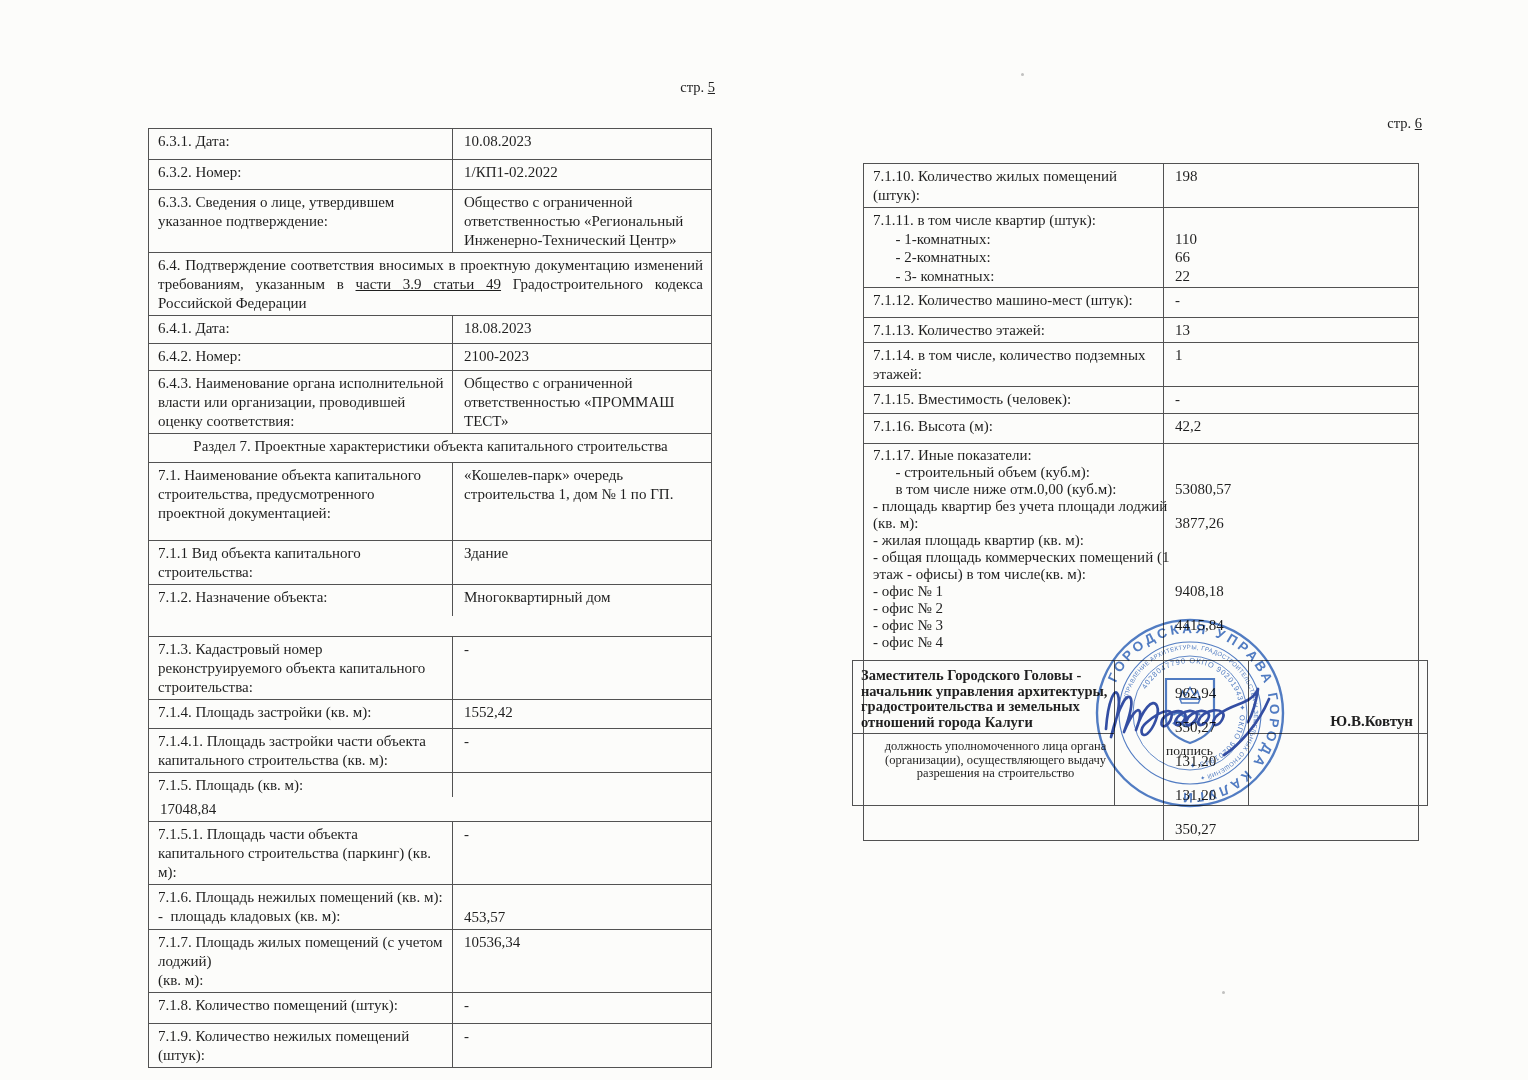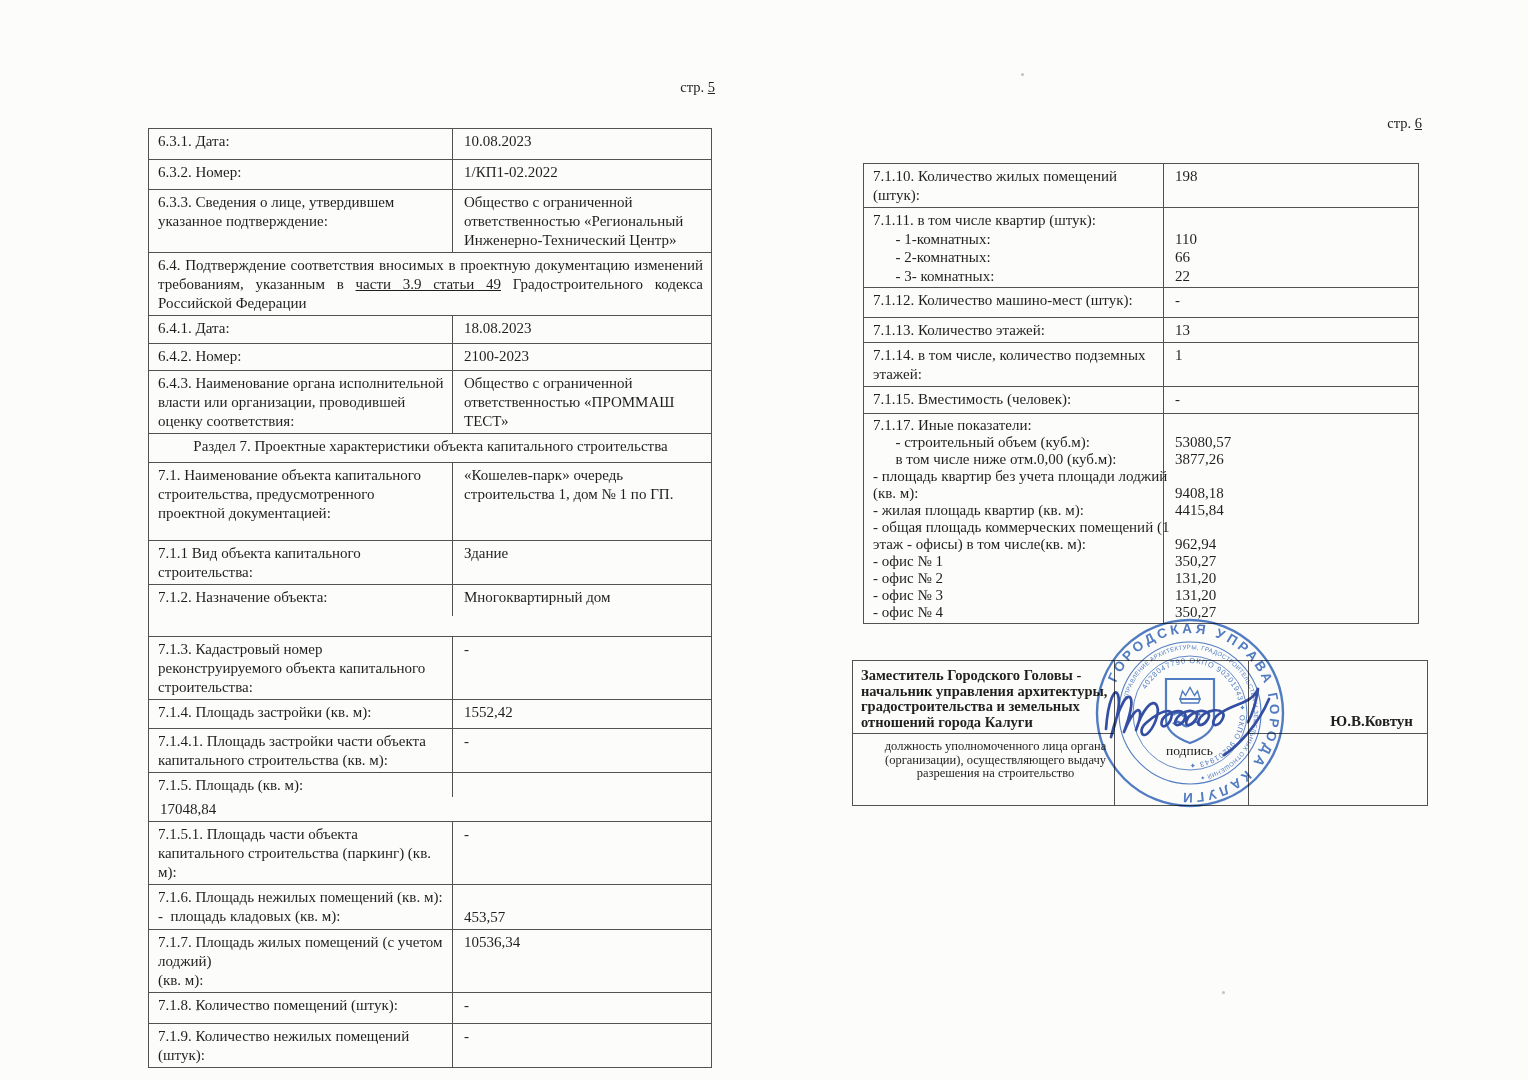--- a/index.html
+++ b/index.html
@@ -178,36 +178,40 @@
       <div class="cell val">13</div>
     </div>
     <div class="trow" style="min-height: 43px;">
       <div class="cell lbl">7.1.14. в том числе, количество подземных этажей:</div>
       <div class="cell val">1</div>
     </div>
     <div class="trow" style="min-height: 27px;">
       <div class="cell lbl">7.1.15. Вместимость (человек):</div>
       <div class="cell val">-</div>
     </div>
+    <div class="trow" style="min-height: 30px;">
+      <div class="cell lbl">7.1.16. Высота (м):</div>
+      <div class="cell val">42,2</div>
+    </div>
     <div class="trow" style="min-height: 203px;">
       <div class="cell lbl lines" style="line-height: 17px;">
         <div>7.1.17. Иные показатели:</div>
         <div>      - строительный объем (куб.м):</div>
         <div>      в том числе ниже отм.0,00 (куб.м):</div>
         <div>- площадь квартир без учета площади лоджий</div>
         <div>(кв. м):</div>
         <div>- жилая площадь квартир (кв. м):</div>
         <div>- общая площадь коммерческих помещений (1</div>
         <div>этаж - офисы) в том числе(кв. м):</div>
         <div>- офис № 1</div>
         <div>- офис № 2</div>
         <div>- офис № 3</div>
         <div>- офис № 4</div>
       </div>
-      <div class="cell val lines" style="line-height: 17px;">
+      <div class="cell val lines" style="line-height: 17px; gap: 17px;">
         <div>&nbsp;</div>
         <div>53080,57</div>
         <div>3877,26</div>
         <div>&nbsp;</div>
         <div>9408,18</div>
         <div>4415,84</div>
         <div>&nbsp;</div>
         <div>962,94</div>
         <div>350,27</div>
         <div>131,20</div>

